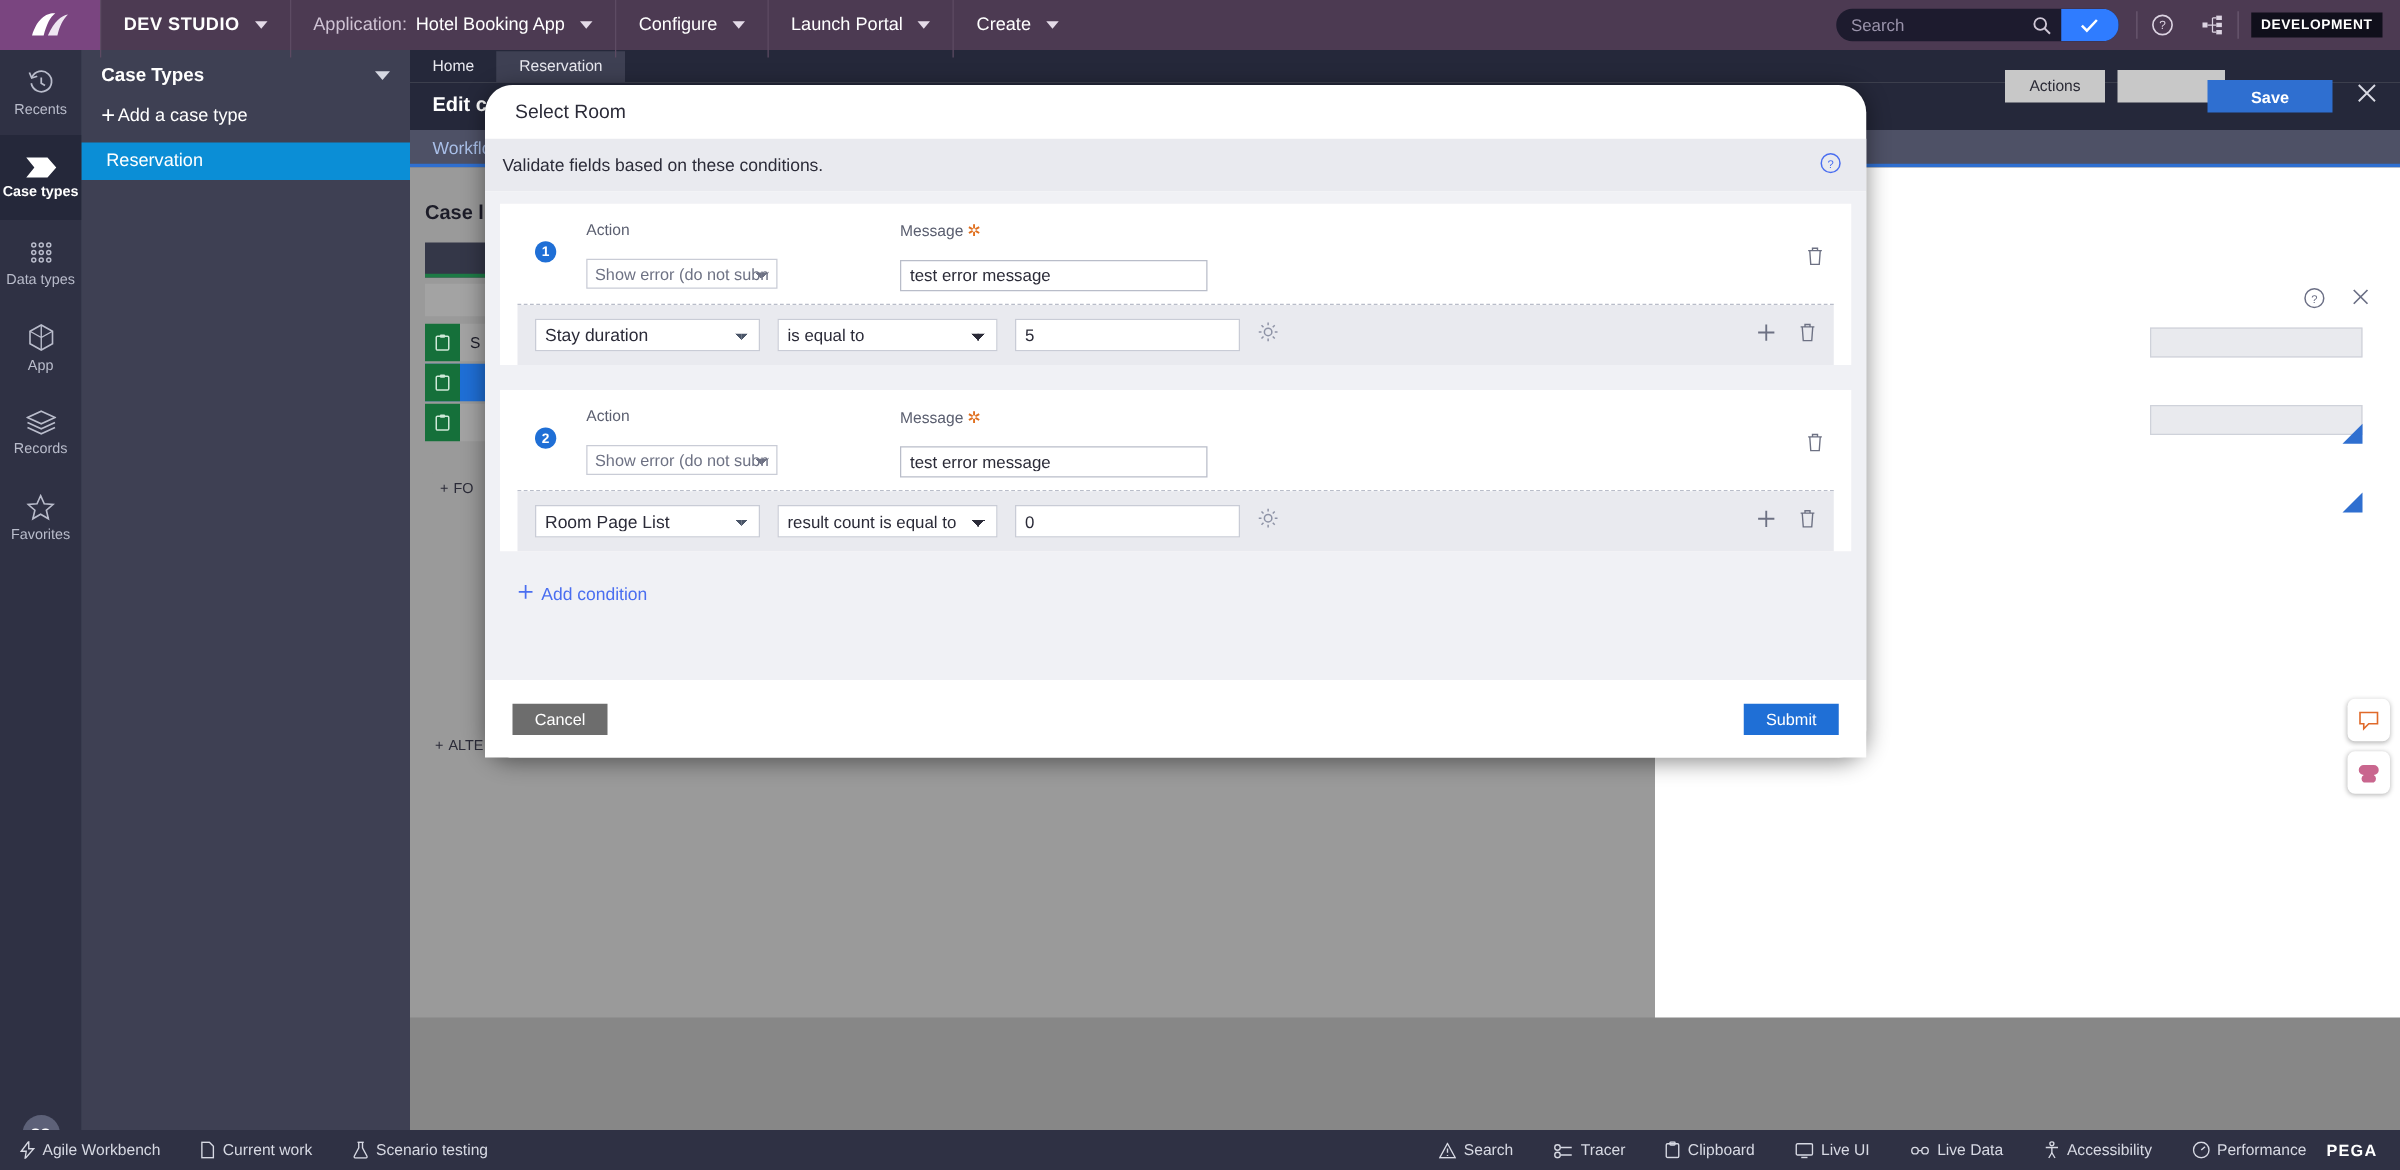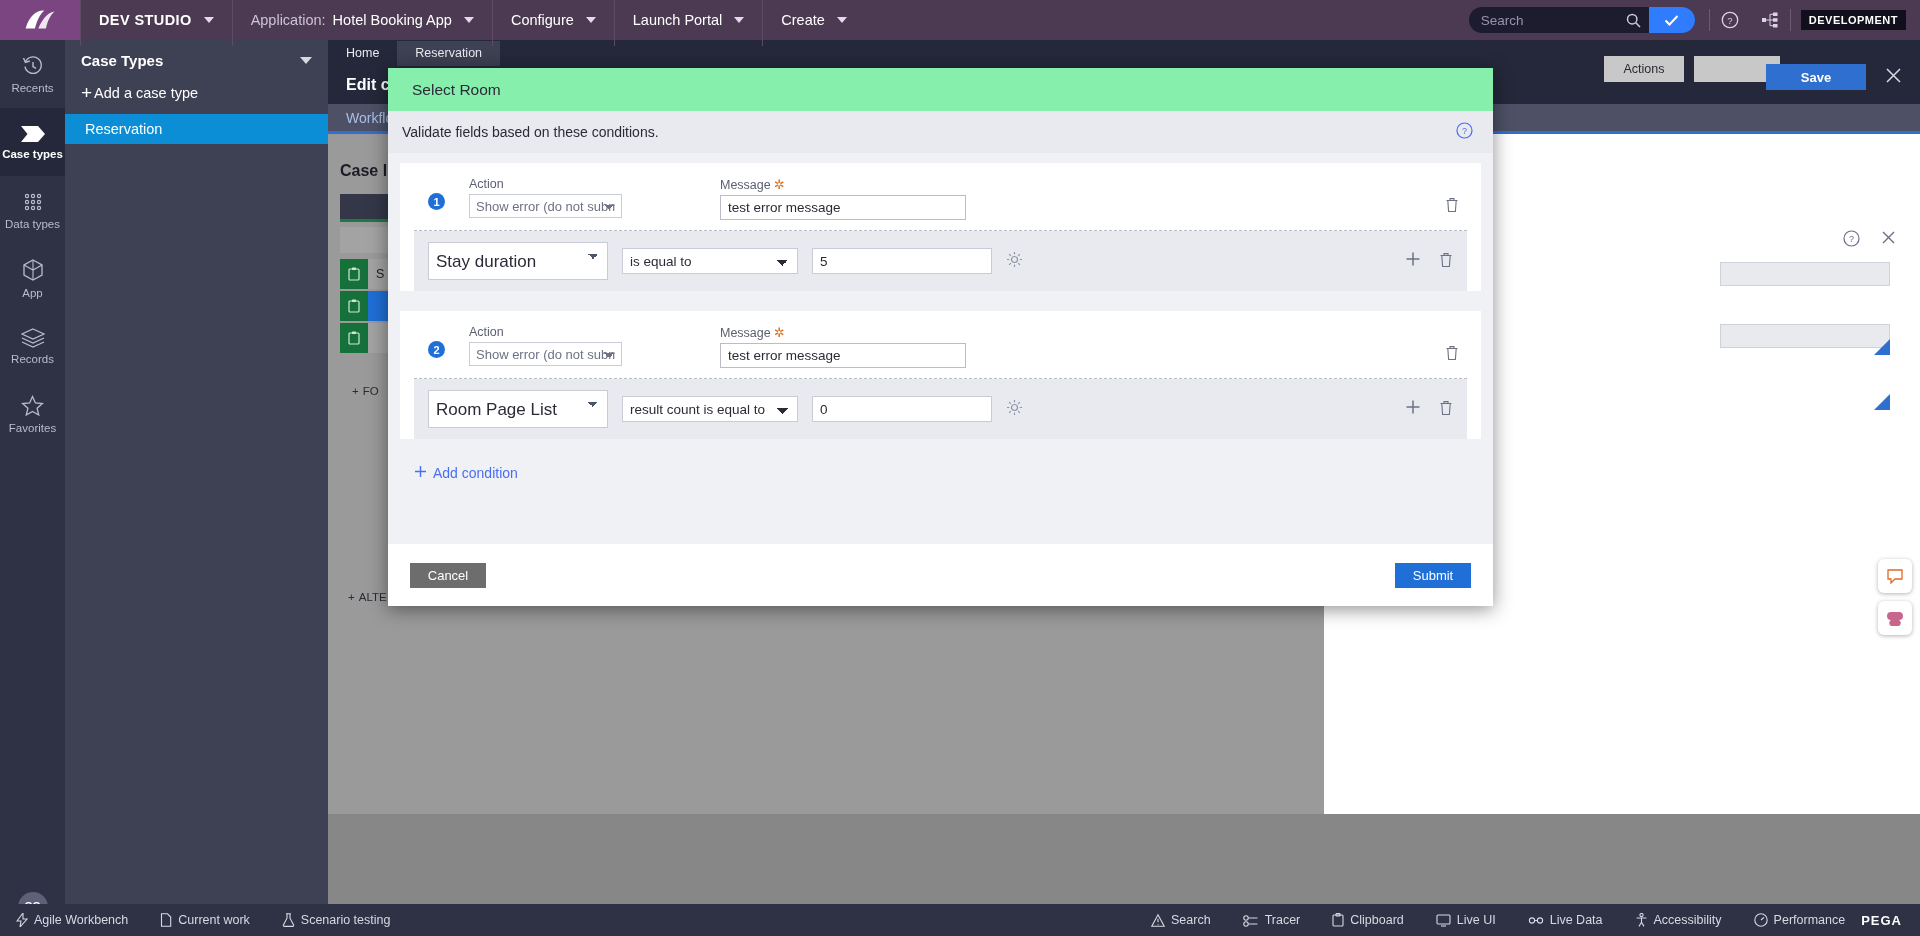--- a/index.html
+++ b/index.html
@@ -197,22 +197,22 @@
   .btn-save {
     position: absolute; top: 60px; right: 54px; width: 100px; height: 26px;
     background: #2f6fd0; color: #fff; font-size: 13px; font-weight: bold;
     display: flex; align-items: center; justify-content: center;
   }
   .x-big { position: absolute; top: 62px; right: 18px; color: #e8e8ef; font-size: 20px; }
 
   
   .modal {
     position: absolute; left: 388px; top: 68px; width: 1105px; height: 538px;
-    background: #86efac; box-shadow: 0 3px 18px rgba(0,0,0,.45); z-index: 100;
-    display: flex; flex-direction: column;
+    background: #ffffff; box-shadow: 0 3px 18px rgba(0,0,0,.45); z-index: 100;
+    display: flex; flex-direction: column; border-radius: 22px;
   }
   .modal-head {
     height: 43px; display: flex; align-items: center; padding: 0 24px;
     position: relative;
   }
   .modal-title { font-size: 15.5px; color: #2b2b38; }
   .mtabs { position: absolute; left: 240px; bottom: 0; display: flex; gap: 0; }
   .mtab {
     font-size: 14.5px; color: #2b2b38; padding: 0 16px 9px 16px;
     border-bottom: 3px solid transparent;
@@ -236,21 +236,21 @@
   .cond-top {
     display: flex; align-items: flex-start; padding: 14px 0 10px 0;
     position: relative;
   }
   .badge-num {
     width: 17px; height: 17px; border-radius: 50%; background: #1f6fd6;
     color: #fff; font-size: 11px; font-weight: bold;
     display: flex; align-items: center; justify-content: center;
     margin: 16px 24px 0 28px; flex: none;
   }
-  .fgroup { display: flex; flex-direction: column; gap: 3px; }
+  .fgroup { display: flex; flex-direction: column; gap: 16px; }
   .flabel { font-size: 12.5px; color: #5b5f70; }
   .req-star { color: #e07020; font-size: 13px; margin-left: 3px; }
   .sel-action {
     width: 153px; height: 24px; border: 1px solid #c9ccd6; background: #fff;
     color: #6e7284; font-size: 13px; padding: 0 6px;
     font-family: "Liberation Sans", sans-serif; outline: none;
     -webkit-appearance: none; appearance: none;
     background-image: linear-gradient(45deg, transparent 50%, #6e7284 50%),
                       linear-gradient(135deg, #6e7284 50%, transparent 50%);
     background-position: calc(100% - 12px) 10px, calc(100% - 7px) 10px;
@@ -266,22 +266,22 @@
     position: absolute; right: 22px; top: 34px; color: #6d7183; font-size: 15px;
   }
   .cond-divider {
     border-top: 1px dashed #b9bdc9; margin: 0 14px;
   }
   .cond-row {
     display: flex; align-items: center; gap: 14px; background: #e9eaef;
     padding: 11px 14px; margin: 0 14px 18px 14px; position: relative;
   }
   .sel-field {
-    width: 180px; height: 38px; border: 1px solid #c9ccd6; background: #fff;
-    color: #2b2b38; font-size: 17px; padding: 0 7px; outline: none;
+    width: 180px; height: 26px; border: 1px solid #c9ccd6; background: #fff;
+    color: #2b2b38; font-size: 14px; padding: 0 7px; outline: none;
     font-family: "Liberation Sans", sans-serif;
     -webkit-appearance: none; appearance: none;
     background-image: linear-gradient(45deg, transparent 50%, #4a5568 50%),
                       linear-gradient(135deg, #4a5568 50%, transparent 50%);
     background-position: calc(100% - 14px) 11px, calc(100% - 9px) 11px;
     background-size: 5px 5px, 5px 5px; background-repeat: no-repeat;
   }
   .sel-op {
     width: 176px; height: 26px; border: 1px solid #c9ccd6; background: #fff;
     color: #2b2b38; font-size: 13.5px; padding: 0 7px; outline: none;

